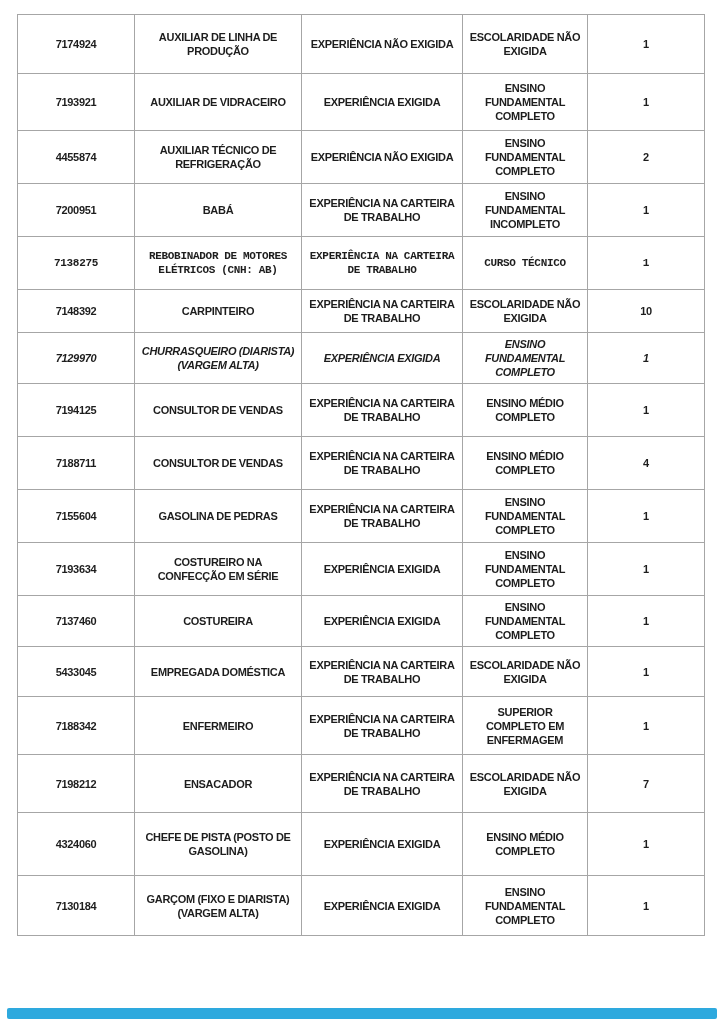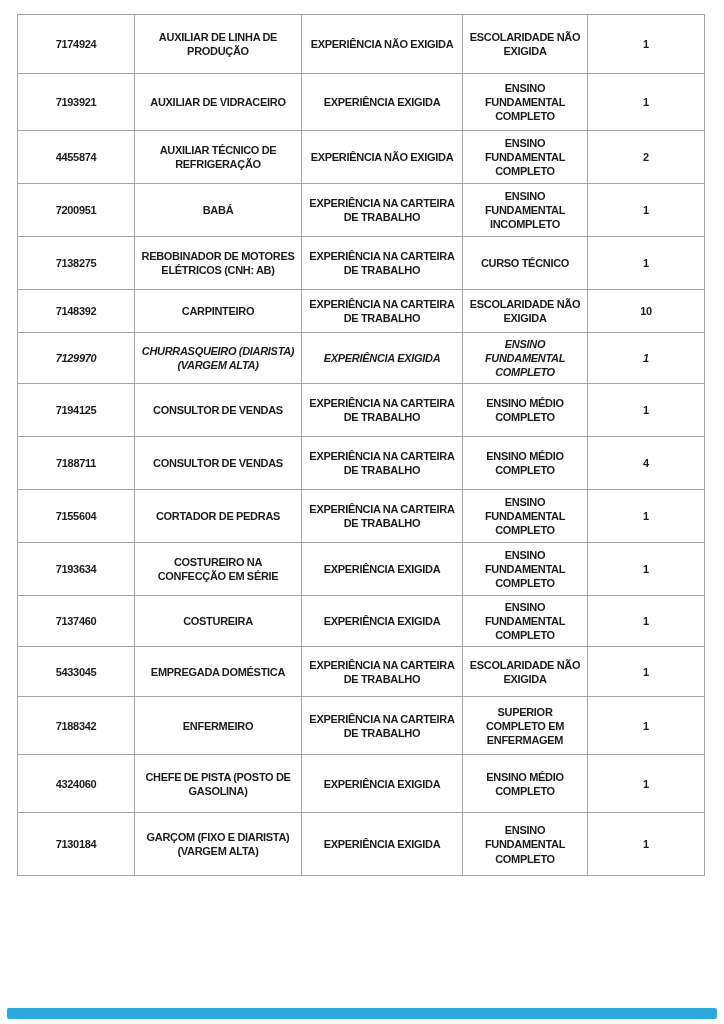--- a/index.html
+++ b/index.html
@@ -32,21 +32,21 @@
     color:var(--text-color);
     padding:4px 6px;
     word-spacing:-0.2px;
   }
   td.edu{padding:4px 4px;}
   td.exp{padding:4px 5px;}
   tr:nth-child(1){height:59px;}
   tr:nth-child(2){height:57px;}
   tr:nth-child(3){height:53px;}
   tr:nth-child(4){height:53px;}
-  tr:nth-child(5){height:53px;}
+  tr:nth-child(5){height:53px;font-family:Liberation Mono, monospace;}
   tr:nth-child(6){height:43px;}
   tr:nth-child(7){height:43px;font-style:italic;}
   tr:nth-child(8){height:53px;}
   tr:nth-child(9){height:53px;}
   tr:nth-child(10){height:53px;}
   tr:nth-child(11){height:53px;}
   tr:nth-child(12){height:49px;}
   tr:nth-child(13){height:50px;}
   tr:nth-child(14){height:58px;}
   tr:nth-child(15){height:58px;}
@@ -130,21 +130,21 @@
         </tr>
         <tr>
           <td class="idc">7188711</td>
           <td class="title">CONSULTOR DE VENDAS</td>
           <td class="exp">EXPERIÊNCIA NA CARTEIRA DE TRABALHO</td>
           <td class="edu">ENSINO MÉDIO COMPLETO</td>
           <td class="qty">4</td>
         </tr>
         <tr>
           <td class="idc">7155604</td>
-          <td class="title">CORTADOR DE PEDRAS</td>
+          <td class="title">GASOLINA DE PEDRAS</td>
           <td class="exp">EXPERIÊNCIA NA CARTEIRA DE TRABALHO</td>
           <td class="edu">ENSINO FUNDAMENTAL COMPLETO</td>
           <td class="qty">1</td>
         </tr>
         <tr>
           <td class="idc">7193634</td>
           <td class="title">COSTUREIRO NA CONFECÇÃO EM SÉRIE</td>
           <td class="exp">EXPERIÊNCIA EXIGIDA</td>
           <td class="edu">ENSINO FUNDAMENTAL COMPLETO</td>
           <td class="qty">1</td>
@@ -164,20 +164,27 @@
           <td class="qty">1</td>
         </tr>
         <tr>
           <td class="idc">7188342</td>
           <td class="title">ENFERMEIRO</td>
           <td class="exp">EXPERIÊNCIA NA CARTEIRA DE TRABALHO</td>
           <td class="edu">SUPERIOR COMPLETO EM ENFERMAGEM</td>
           <td class="qty">1</td>
         </tr>
         <tr>
+          <td class="idc">7198212</td>
+          <td class="title">ENSACADOR</td>
+          <td class="exp">EXPERIÊNCIA NA CARTEIRA DE TRABALHO</td>
+          <td class="edu">ESCOLARIDADE NÃO EXIGIDA</td>
+          <td class="qty">7</td>
+        </tr>
+        <tr>
           <td class="idc">4324060</td>
           <td class="title">CHEFE DE PISTA (POSTO DE GASOLINA)</td>
           <td class="exp">EXPERIÊNCIA EXIGIDA</td>
           <td class="edu">ENSINO MÉDIO COMPLETO</td>
           <td class="qty">1</td>
         </tr>
         <tr>
           <td class="idc">7130184</td>
           <td class="title">GARÇOM (FIXO E DIARISTA) (VARGEM ALTA)</td>
           <td class="exp">EXPERIÊNCIA EXIGIDA</td>

